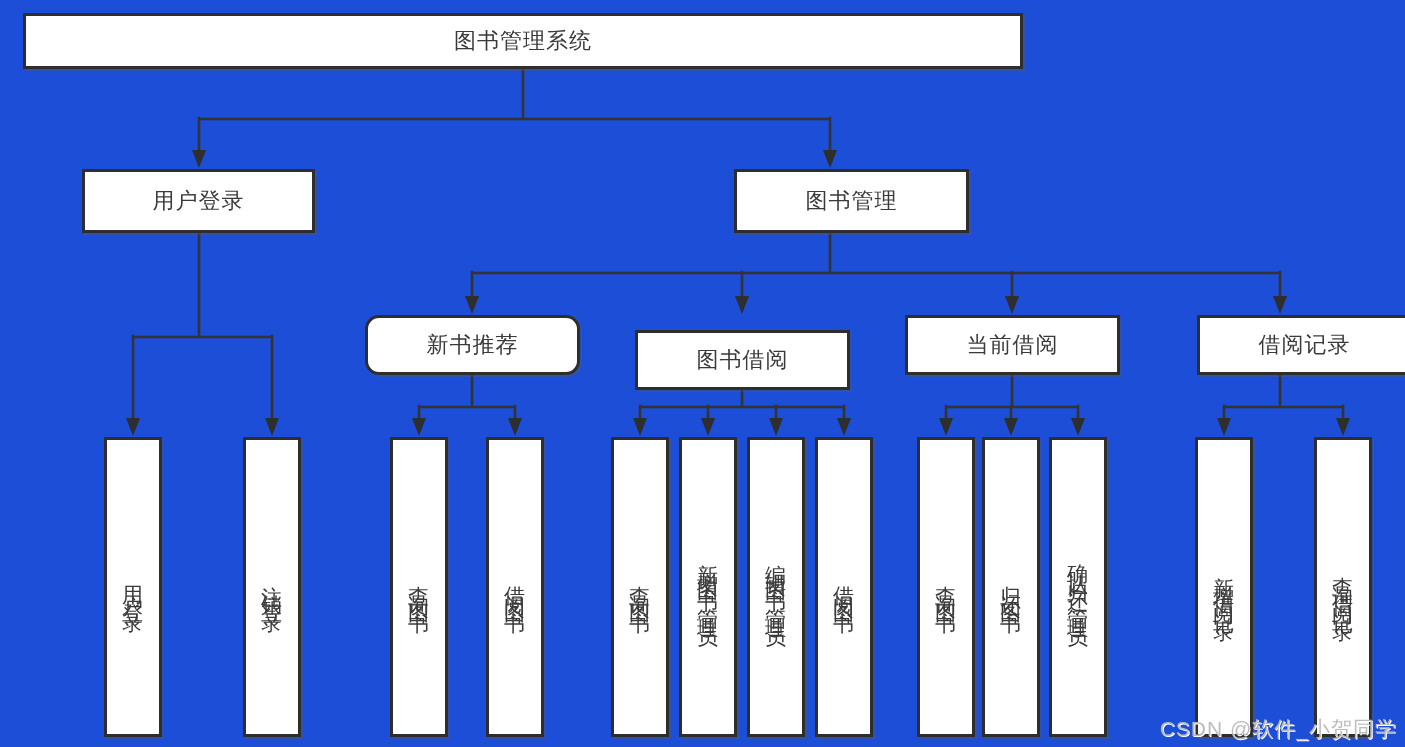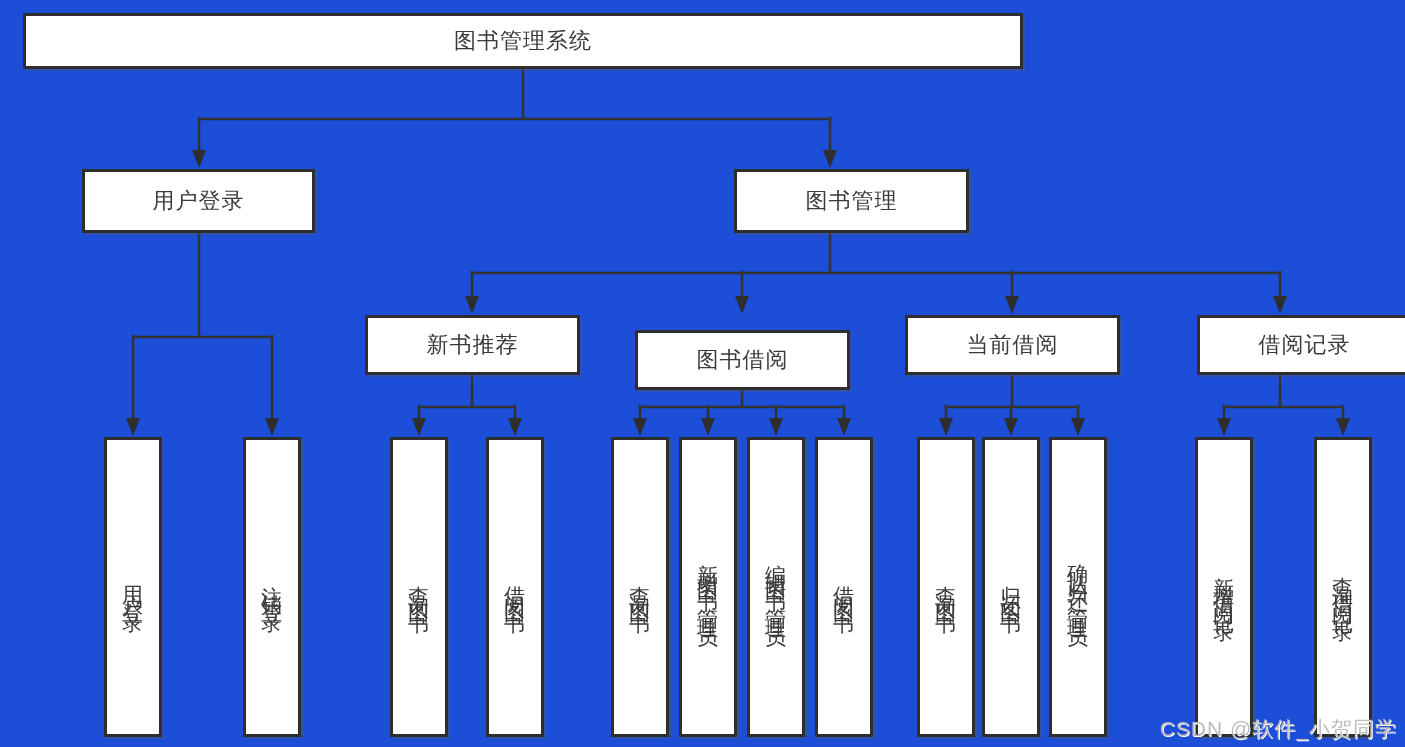--- a/index.html
+++ b/index.html
@@ -36,21 +36,21 @@
     text-orientation: mixed;
     font-size: 21px;
     letter-spacing: 9px;
     line-height: 1;
     white-space: normal;
   }
   
   #n-root            { left: 23px;   top: 13px;  width: 1000px; height: 56px; }
   #n-user-login      { left: 82px;   top: 169px; width: 233px;  height: 64px; }
   #n-book-mgmt       { left: 712px;  top: 169px; width: 235px;  height: 64px; margin-left: 22px; }
-  #n-new-book-rec    { left: 365px;  top: 315px; width: 215px;  height: 60px; }
+  #n-new-book-rec    { left: 365px;  top: 315px; width: 215px;  height: 60px; border-radius: 14px; }
   #n-book-borrow     { left: 635px;  top: 330px; width: 215px;  height: 60px; }
   #n-current-borrow  { left: 905px;  top: 315px; width: 215px;  height: 60px; font-family: Liberation Serif, serif; }
   #n-borrow-records  { left: 1173px; top: 315px; width: 215px;  height: 60px; margin-left: 24px; }
   .leaf { top: 437px; height: 300px; width: 58px; }
   #l-login        { left: 104px; }
   #l-logout       { left: 243px; }
   #l-rec-query    { left: 390px; }
   #l-rec-borrow   { left: 486px; }
   #l-bor-query    { left: 611px; }
   #l-bor-add      { left: 679px; }

